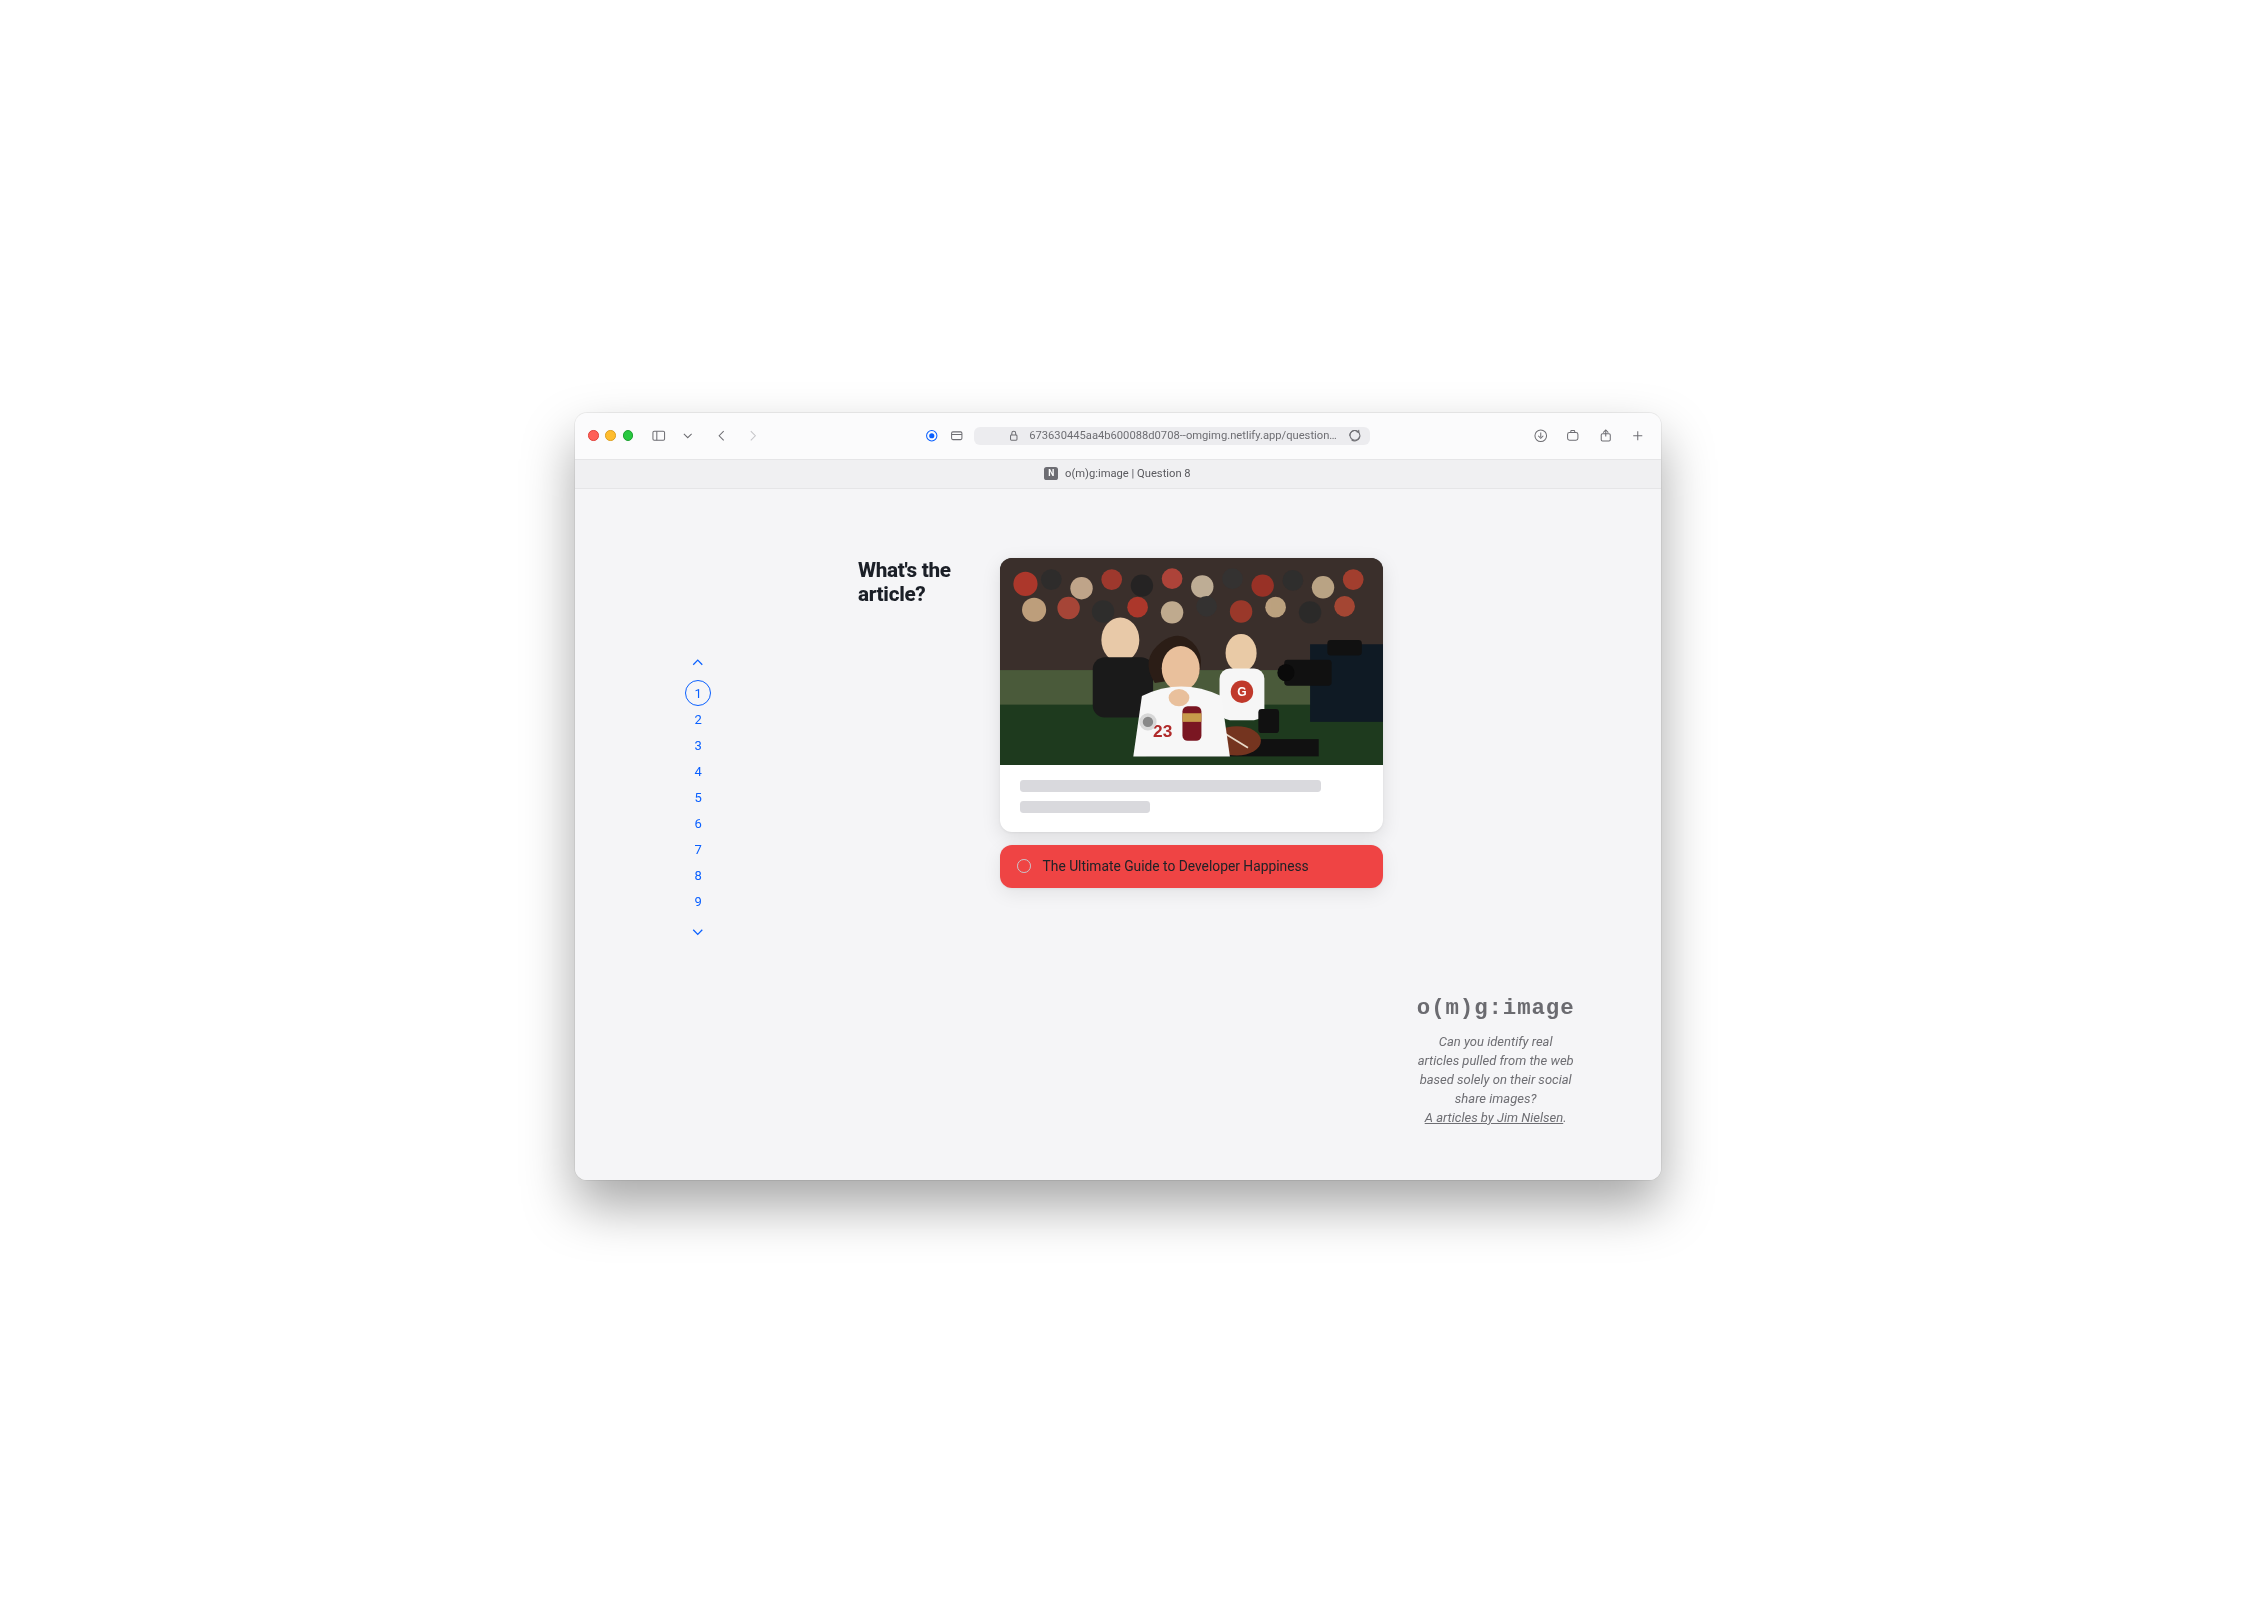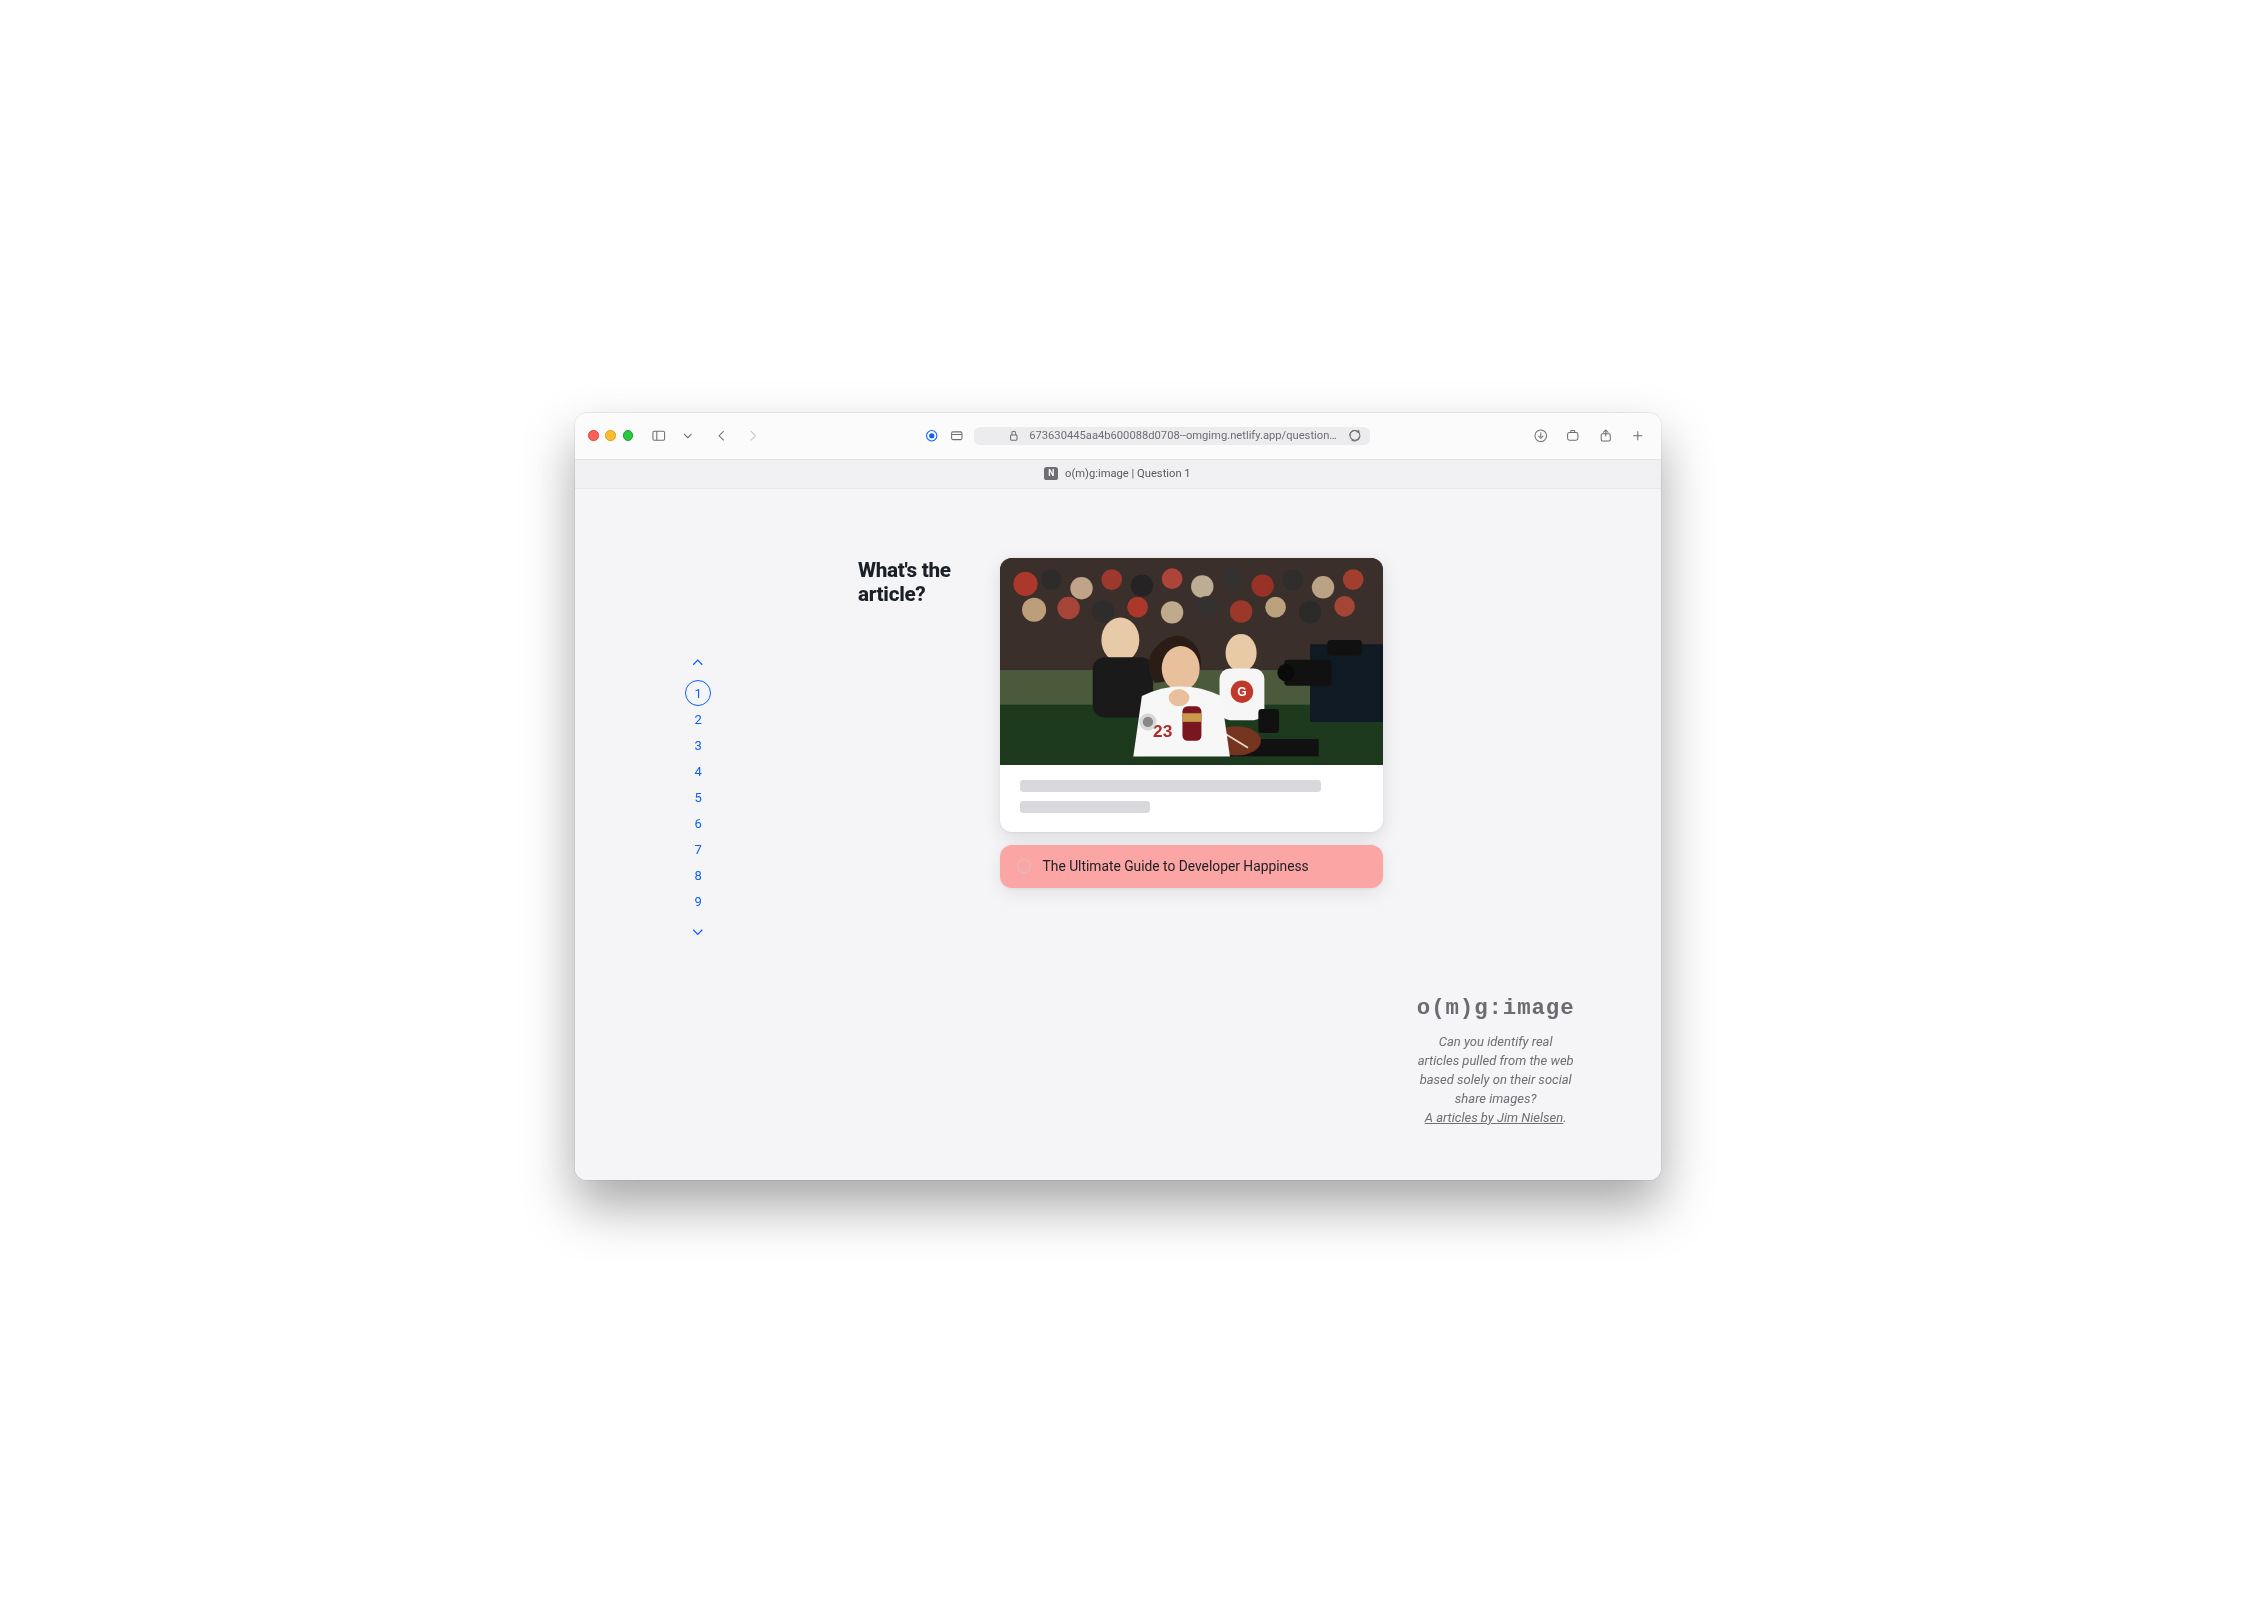--- a/index.html
+++ b/index.html
@@ -105,21 +105,21 @@
     box-shadow: 0 5.2px 19px rgba(0,0,0,0.10), 0 0.9px 2.6px rgba(0,0,0,0.06);
     overflow:hidden;
   }
   .hero { width:100%; height:207px; background:#333; position:relative; overflow:hidden; }
   .hero svg { width:100%; height:100%; display:block; }
   .skel { padding: 15.5px 20.7px 19px; }
   .bar { height:12px; border-radius:3.4px; background:#d9d9dd; }
   .bar.b1 { width: 88%; margin-bottom:8.6px; }
   .bar.b2 { width: 38%; }
   .answers {
-    width:383px; background:#fca5a5; border-radius:12px; margin-top:13.8px;
+    width:383px; background:#ef4444; border-radius:12px; margin-top:13.8px;
     box-shadow: 0 5.2px 19px rgba(0,0,0,0.08), 0 0.9px 2.6px rgba(0,0,0,0.05);
     overflow:hidden;
   }
   .ans {
     display:flex; align-items:flex-start; gap:12px;
     padding: 12px 17px;
     border-bottom:0.9px solid #ededf0;
     cursor:pointer;
     font-size:13.8px; color:#202227; line-height:1.35;
   }
@@ -243,21 +243,21 @@
           <svg viewBox="0 0 24 24">
               <line x1="12" y1="5" x2="12" y2="19"></line>
               <line x1="5" y1="12" x2="19" y2="12"></line>
             </svg>
         </div>
       </div>
     </div>
 
     <div class="tabline">
       <div class="favicon">N</div>
-      <span>o(m)g:image | Question 1</span>
+      <span>o(m)g:image | Question 8</span>
     </div>
 
     <div class="content">
       <div class="inner">
 
         <div class="qnav">
           <div class="arrow">
             <svg viewBox="0 0 24 24">
                 <polyline points="5 15 12 8 19 15"></polyline>
               </svg>

